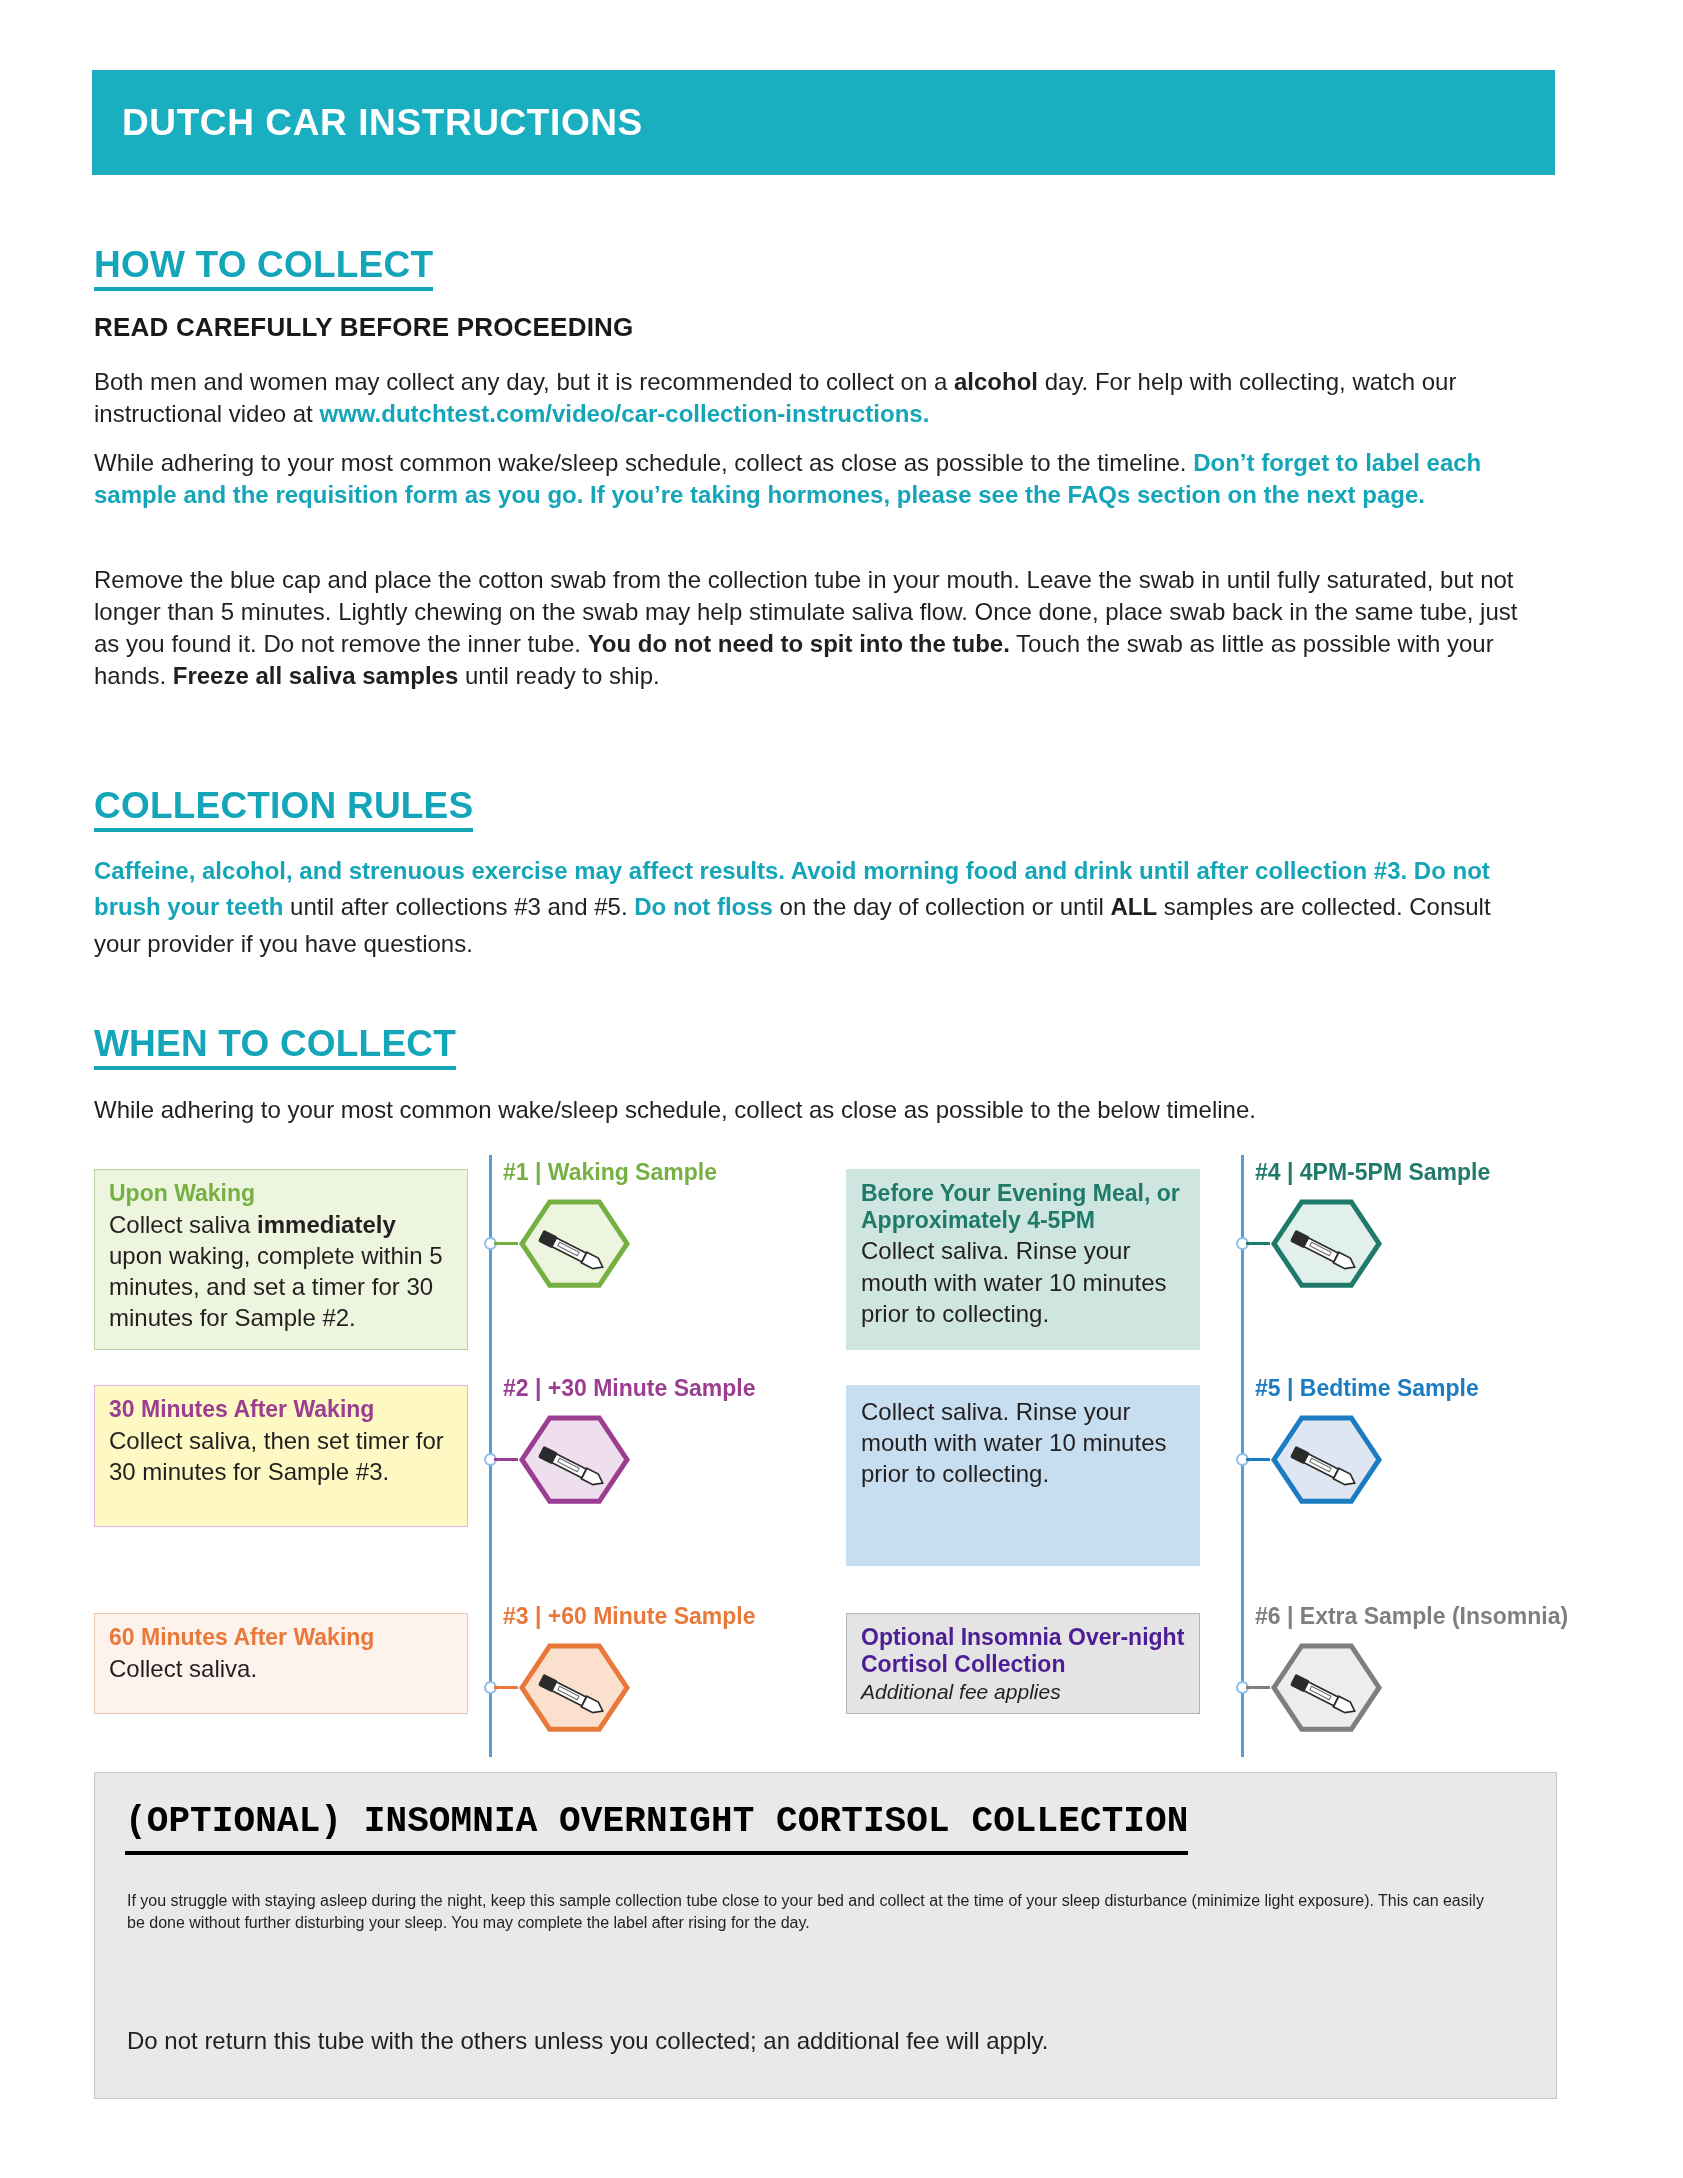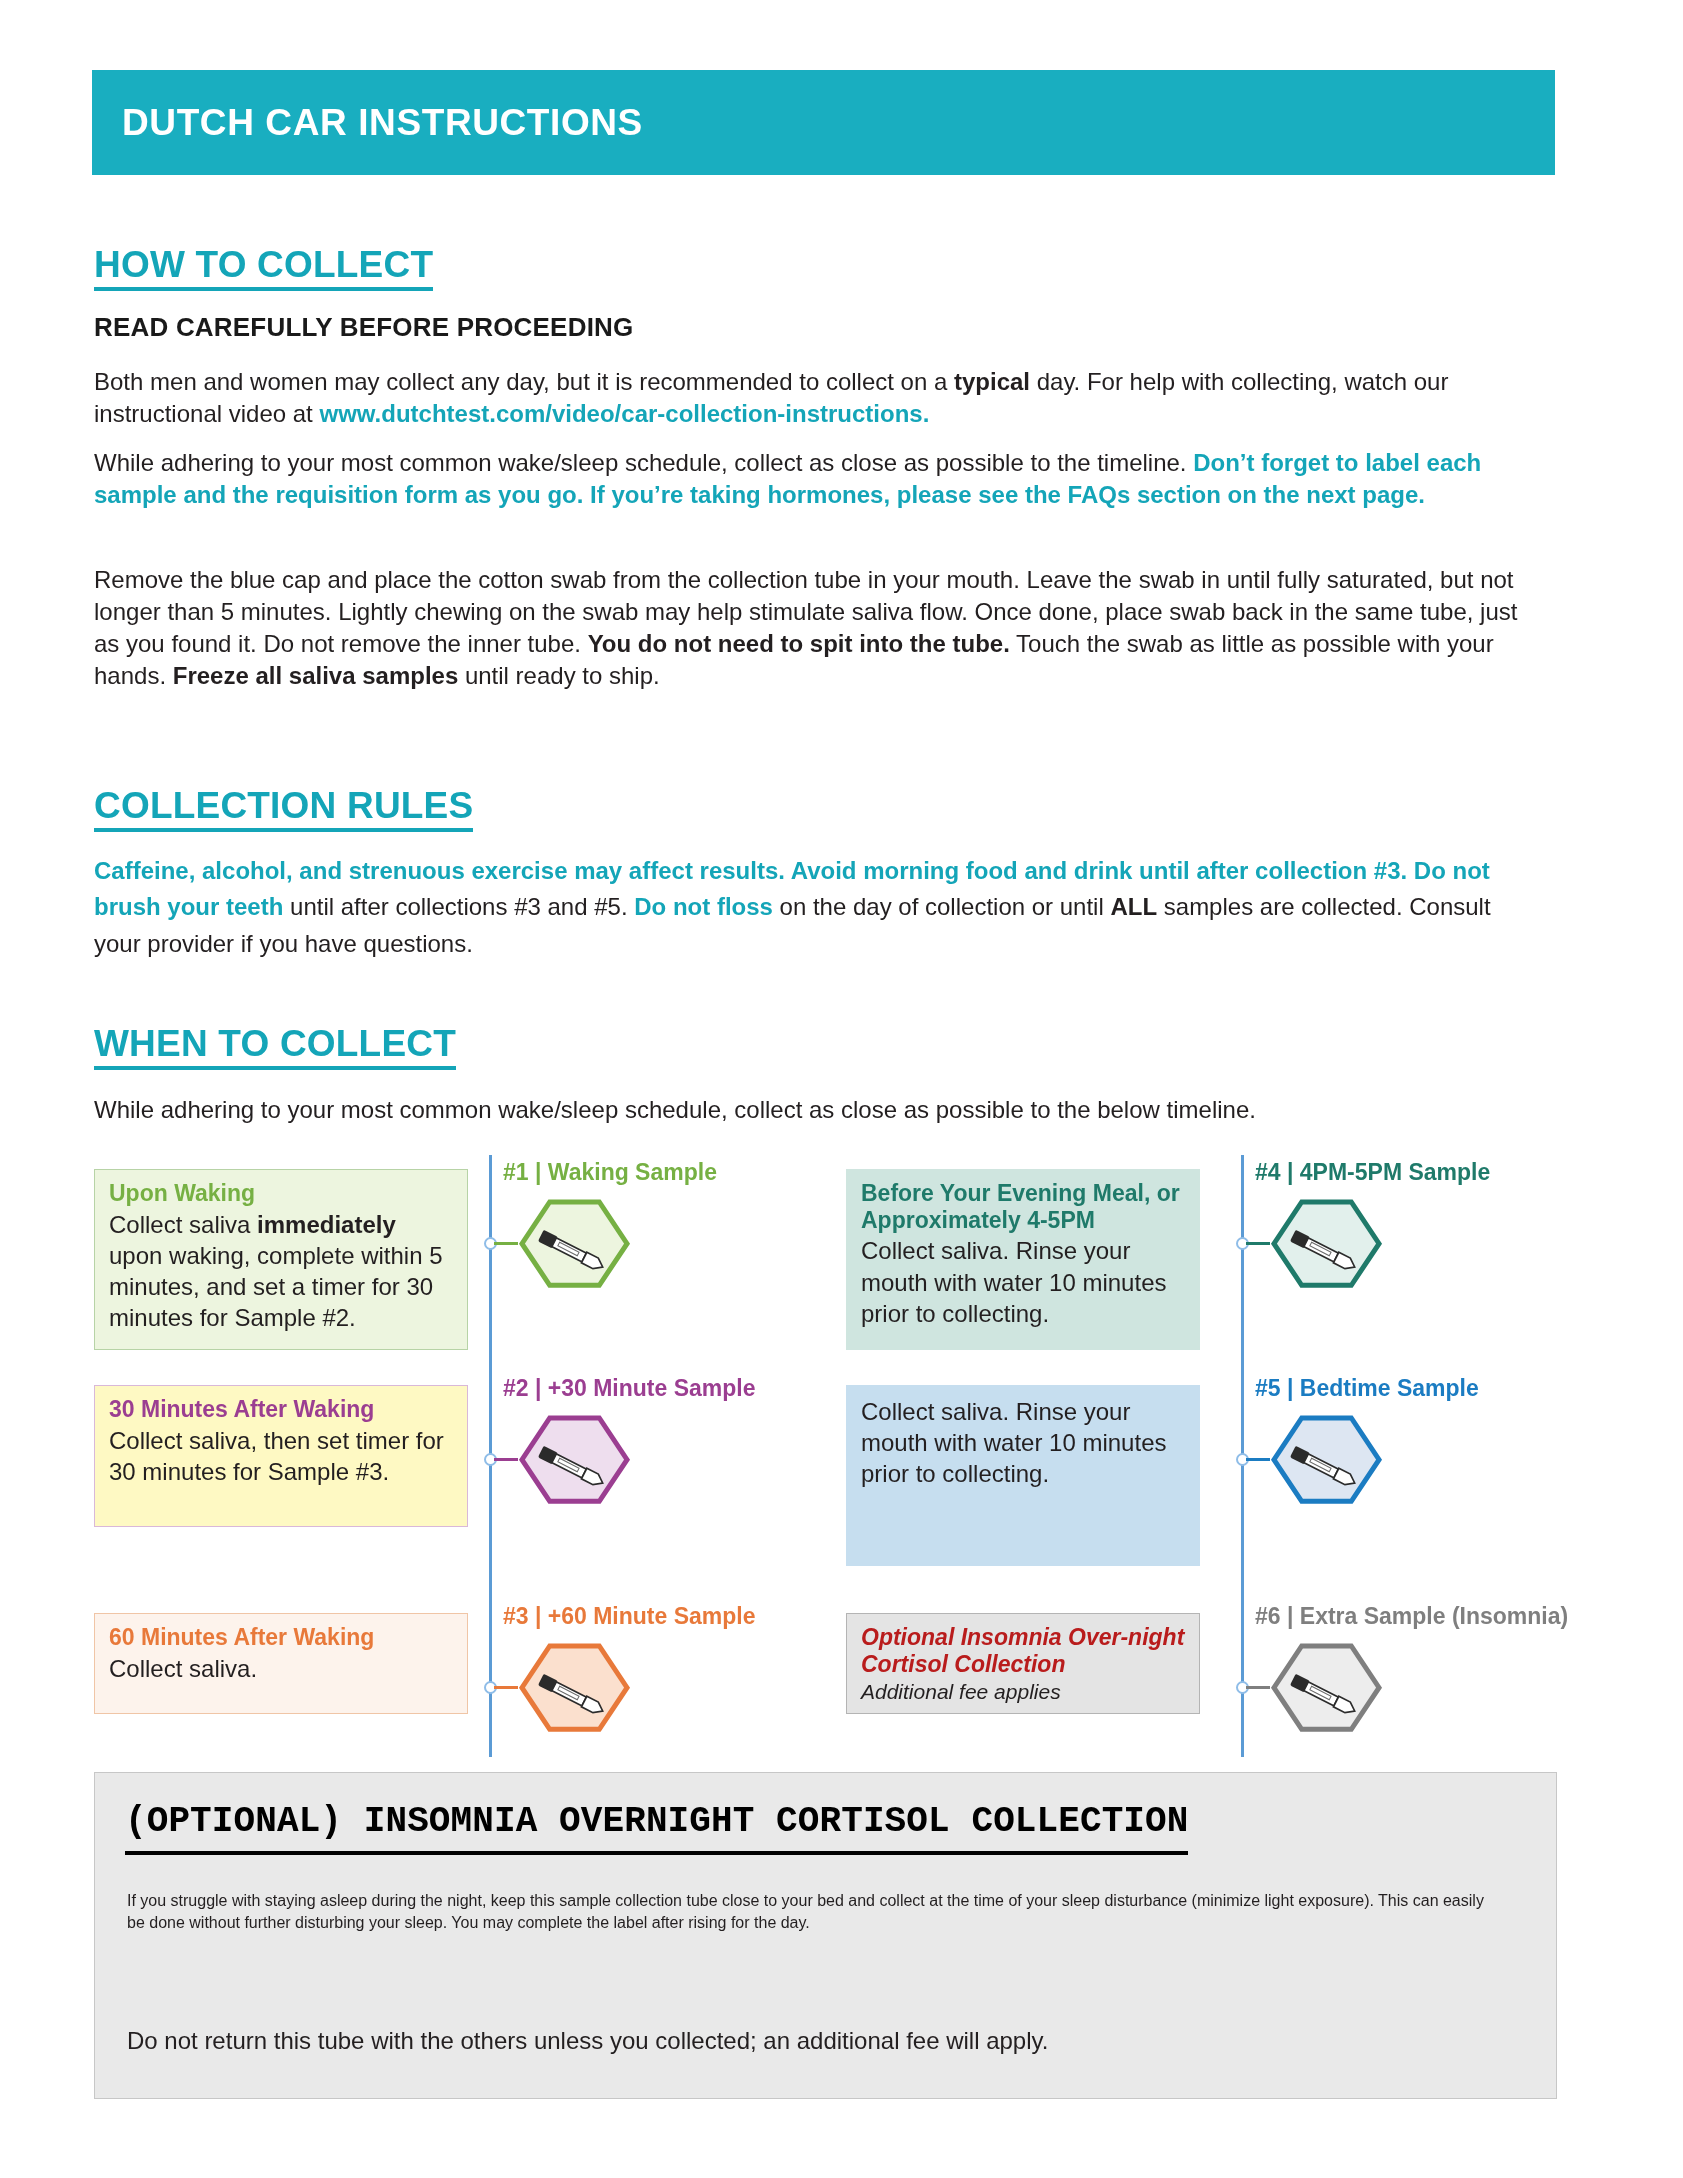--- a/index.html
+++ b/index.html
@@ -184,21 +184,21 @@
   <div id="how-head">
     <span class="sec-head">HOW TO COLLECT</span>
   </div>
 
   <div id="read-careful">
     <span class="sub-head">READ CAREFULLY BEFORE PROCEEDING</span>
   </div>
 
   <div id="para1">
     <p class="body">
-      <span>Both men and women may collect any day, but it is recommended to collect on a </span><span class="b">typical</span><span> day. For help with collecting, watch our instructional video at </span><span class="teal">www.dutchtest.com/video/car-collection-instructions.</span>
+      <span>Both men and women may collect any day, but it is recommended to collect on a </span><span class="b">alcohol</span><span> day. For help with collecting, watch our instructional video at </span><span class="teal">www.dutchtest.com/video/car-collection-instructions.</span>
     </p>
   </div>
 
   <div id="para2">
     <p class="body">
       <span>While adhering to your most common wake/sleep schedule, collect as close as possible to the timeline. </span><span class="teal">Don’t forget to label each sample and the requisition form as you go. If you’re taking hormones, please see the FAQs section on the next page.</span>
     </p>
   </div>
 
   <div id="para3">
@@ -360,21 +360,21 @@
                 <rect x="20" y="4" width="22" height="4" fill="#ffffff" stroke="#6b6b6b" stroke-width="1"></rect>
                 <path d="M49 0.5 L62 0.5 L70 6.5 L62 12.5 L49 12.5 Z" fill="#ffffff" stroke="#2b2b2b" stroke-width="1.7"></path>
               </g>
             </svg>
           </div>
         </div>
       </div>
 
       <div class="tl-row" style="top:444px;">
         <div class="info-box" style="top:6px; width:354px; height:101px; background:#E4E4E4; border-color:#B4B4B4;">
-          <div class="info-title" style="color:#b91c1c;font-style:italic;">Optional Insomnia Over-night Cortisol Collection</div>
+          <div class="info-title" style="color:#4c1d95;">Optional Insomnia Over-night Cortisol Collection</div>
           <div class="info-note">Additional fee applies</div>
         </div>
 
         <div class="node" style="left:395px; top:0;">
           <div class="node-label" style="color:#7F7F7F; top:-4px;">#6 | Extra Sample (Insomnia)</div>
           <div class="knob" style="left:-5px; top:74px;"></div>
           <div class="connector" style="left:5px; top:79px; background:#7F7F7F;"></div>
           <div class="hex" style="left:27px; top:35px;">
             <svg width="117" height="121" viewBox="0 0 118 122">
               <polygon points="34,4 84,4 112,46 84,88 34,88 6,46" fill="#EDEDED" stroke="#7F7F7F" stroke-width="5"></polygon>

